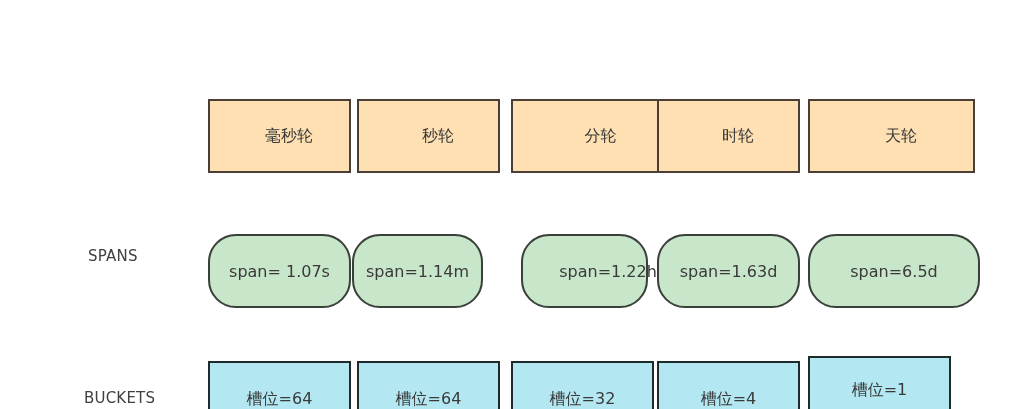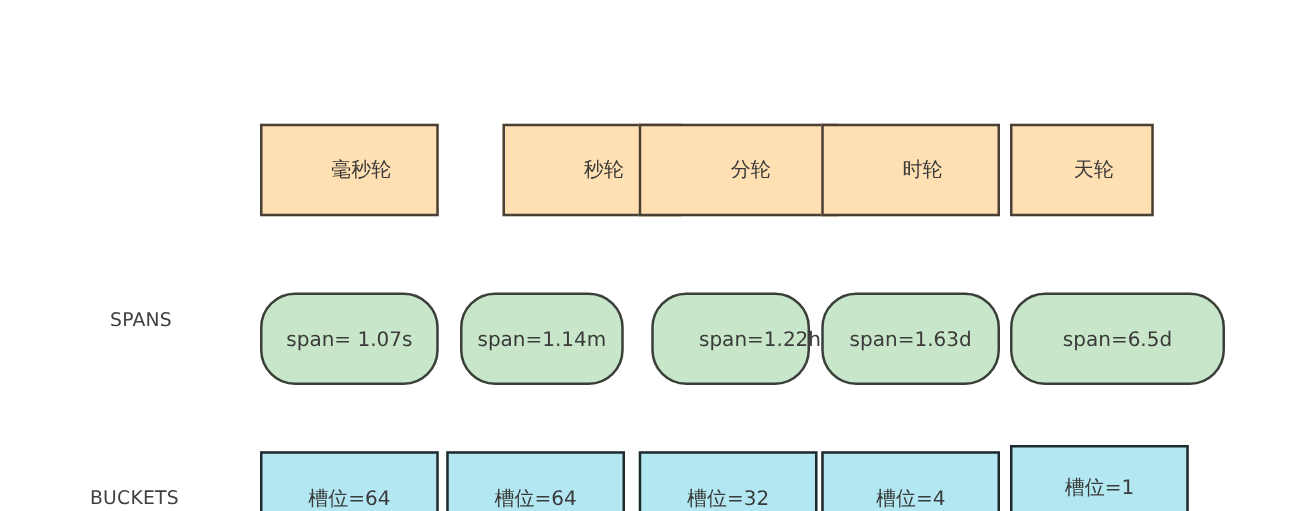--- a/index.html
+++ b/index.html
@@ -35,42 +35,42 @@
     .wheel { background: #ffe0b3; border-color: #4a3f36; height: 74px; top: 99px; padding-left: 19px; }
     .span  { background: #c8e6c9; border-color: #3a3f3a; height: 74px; top: 234px; border-radius: 28px; }
     .bucket { background: #b3e8f2; border-color: #1f2a2c; height: 74px; top: 361px; }
     .bucket.tall { top: 356px; align-items: flex-start; padding-top: 26px; }
     .bucket:not(.tall) { align-items: flex-start; padding-top: 26px; }
   </style>
 </head>
 <body>
 
 <div class="row-label" style="left:88px; top:247px;">SPANS</div>
-<div class="row-label" style="left:72px; top:389px;">BUCKETS</div>
+<div class="row-label" style="left:84px; top:389px;">BUCKETS</div>
 
 <div class="box wheel" style="left:208px; width:143px;">
   <span>毫秒轮</span>
 </div>
-<div class="box wheel" style="left:357px; width:143px;margin-left:45px;">
+<div class="box wheel" style="left:357px; width:143px;">
   <span>秒轮</span>
 </div>
 <div class="box wheel" style="left:511px; width:160px;">
   <span>分轮</span>
 </div>
 <div class="box wheel" style="left:657px; width:143px;">
   <span>时轮</span>
 </div>
-<div class="box wheel" style="left:808px; width:115px;">
+<div class="box wheel" style="left:808px; width:167px;">
   <span>天轮</span>
 </div>
 
 <div class="box span" style="left:208px; width:143px;">
   <span>span= 1.07s</span>
 </div>
-<div class="box span" style="left:368px; width:131px;">
+<div class="box span" style="left:352px; width:131px;">
   <span>span=1.14m</span>
 </div>
 <div class="box span" style="left:521px; width:127px;padding-left:47px;">
   <span>span=1.22h</span>
 </div>
 <div class="box span" style="left:657px; width:143px;">
   <span>span=1.63d</span>
 </div>
 <div class="box span" style="left:808px; width:172px;">
   <span>span=6.5d</span>

